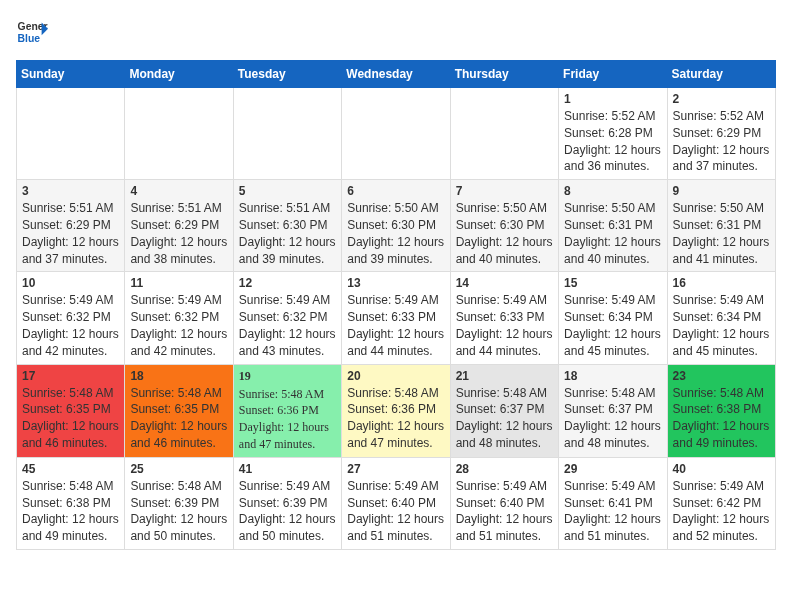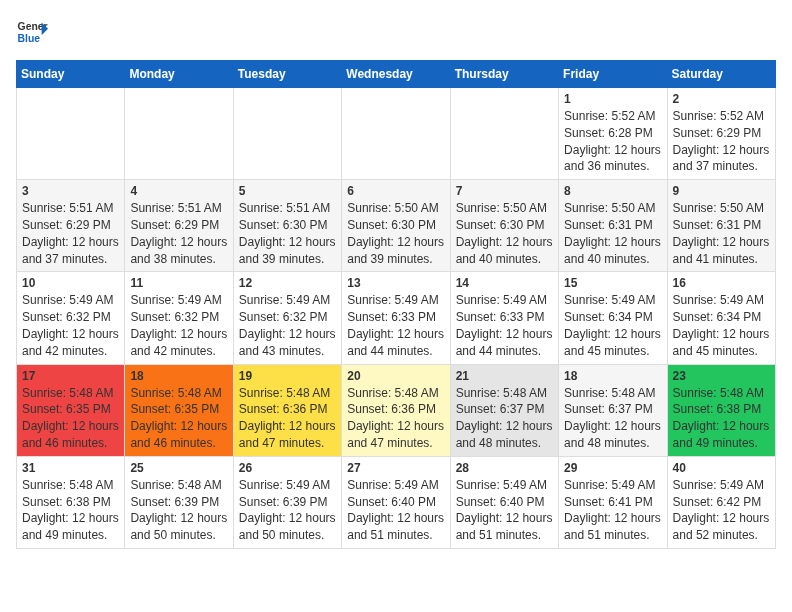--- a/index.html
+++ b/index.html
@@ -222,21 +222,21 @@
           <div class="day-info">Sunrise: 5:48 AM
 Sunset: 6:35 PM
 Daylight: 12 hours and 46 minutes.</div>
         </td>
         <td style="background: #f97316;">
           <span class="day-number">18</span>
           <div class="day-info">Sunrise: 5:48 AM
 Sunset: 6:35 PM
 Daylight: 12 hours and 46 minutes.</div>
         </td>
-        <td style="background: #fde047;">
+        <td style="background: #86efac; font-family: Liberation Serif, serif;">
           <span class="day-number">19</span>
           <div class="day-info">Sunrise: 5:48 AM
 Sunset: 6:36 PM
 Daylight: 12 hours and 47 minutes.</div>
         </td>
         <td style="background: #fef9c3;">
           <span class="day-number">20</span>
           <div class="day-info">Sunrise: 5:48 AM
 Sunset: 6:36 PM
 Daylight: 12 hours and 47 minutes.</div>
@@ -255,33 +255,33 @@
         </td>
         <td style="background: #22c55e;">
           <span class="day-number">23</span>
           <div class="day-info">Sunrise: 5:48 AM
 Sunset: 6:38 PM
 Daylight: 12 hours and 49 minutes.</div>
         </td>
       </tr>
       <tr>
         <td>
-          <span class="day-number">31</span>
+          <span class="day-number">45</span>
           <div class="day-info">Sunrise: 5:48 AM
 Sunset: 6:38 PM
 Daylight: 12 hours and 49 minutes.</div>
         </td>
         <td>
           <span class="day-number">25</span>
           <div class="day-info">Sunrise: 5:48 AM
 Sunset: 6:39 PM
 Daylight: 12 hours and 50 minutes.</div>
         </td>
         <td>
-          <span class="day-number">26</span>
+          <span class="day-number">41</span>
           <div class="day-info">Sunrise: 5:49 AM
 Sunset: 6:39 PM
 Daylight: 12 hours and 50 minutes.</div>
         </td>
         <td>
           <span class="day-number">27</span>
           <div class="day-info">Sunrise: 5:49 AM
 Sunset: 6:40 PM
 Daylight: 12 hours and 51 minutes.</div>
         </td>

